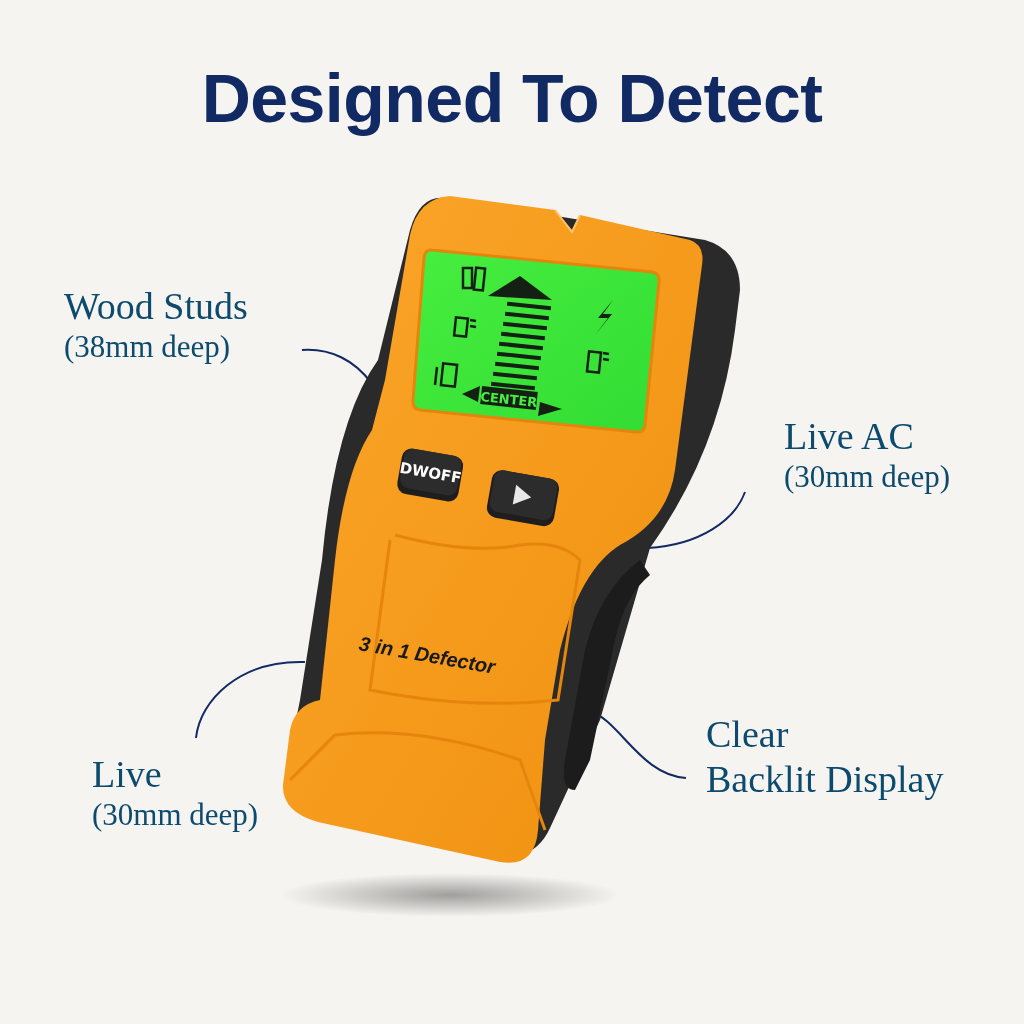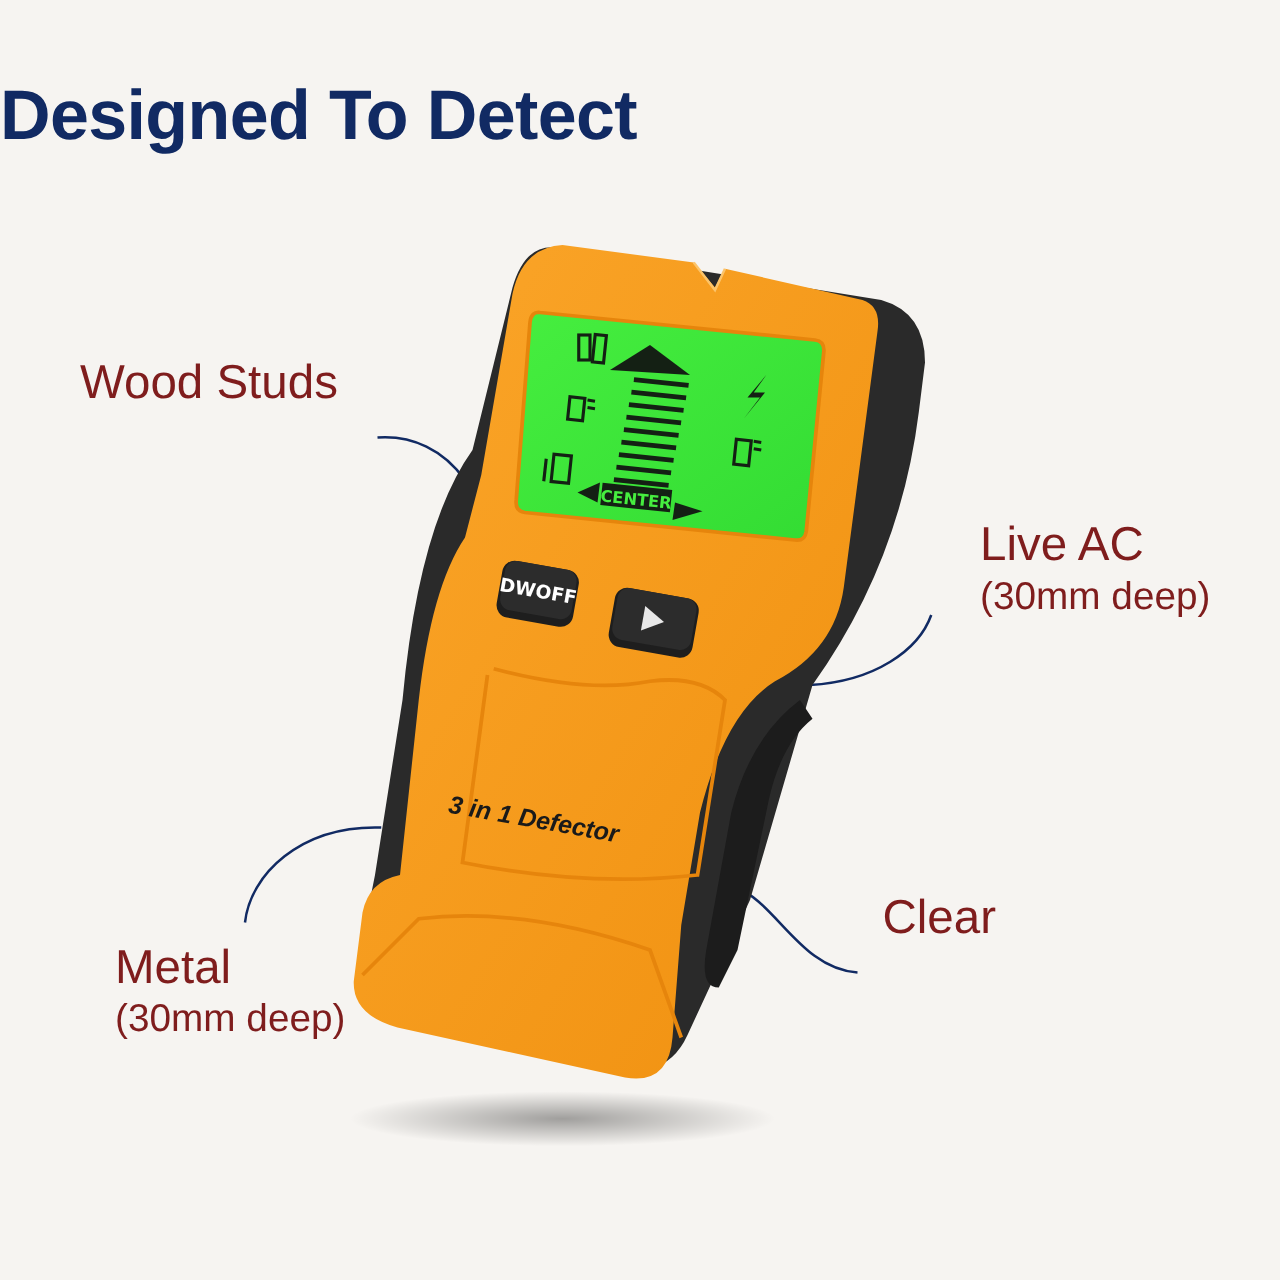--- a/index.html
+++ b/index.html
@@ -4,59 +4,61 @@
 <style>
   html, body { margin: 0; padding: 0; }
   body {
     width: 1024px; height: 1024px; overflow: hidden;
     background: #f6f4f1;
     font-family: "Liberation Sans", "DejaVu Sans", sans-serif;
     position: relative;
   }
   .title {
     position: absolute; left: 0; top: 64px; width: 1024px;
-    font-size: 56px; font-weight: 700;
+    text-align: center; font-size: 68px; font-weight: 700;
     color: #112a63; letter-spacing: -0.5px; line-height: 1;
   }
   .label {
-    position: absolute; color: #7f1d1d; line-height: 1.18;
+    position: absolute; color: #0c4a6e; line-height: 1.18; font-family: Liberation Serif, serif;
   }
   .label .main { font-size: 38px; font-weight: 400; display: block; }
   .label .sub  { font-size: 31px; font-weight: 400; display: block; }
   #lbl-wood   { left: 64px;  top: 284px; }
   #lbl-ac     { left: 760px; top: 414px; margin-left: 24px; }
   #lbl-metal  { left: 92px;  top: 752px; }
   #lbl-clear  { left: 706px; top: 712px; }
 
   svg.scene { position: absolute; left: 0; top: 0; }
   .lcd-text { font-family: "DejaVu Sans", sans-serif; font-weight: 700; }
   .btn-text { font-family: "DejaVu Sans", sans-serif; font-weight: 700; }
   .brand-text { font-family: "Liberation Sans", sans-serif; font-weight: 700; font-style: italic; }
 </style>
 </head>
 <body>
 
 <div class="title">Designed To Detect</div>
 
 <div class="label" id="lbl-wood">
   <span class="main">Wood Studs</span>
+  <span class="sub">(38mm deep)</span>
 </div>
 
 <div class="label" id="lbl-ac">
   <span class="main">Live AC</span>
   <span class="sub">(30mm deep)</span>
 </div>
 
 <div class="label" id="lbl-metal">
-  <span class="main">Metal</span>
+  <span class="main">Live</span>
   <span class="sub">(30mm deep)</span>
 </div>
 
 <div class="label" id="lbl-clear">
   <span class="main">Clear</span>
+  <span class="main">Backlit Display</span>
 </div>
 
 <svg class="scene" width="1024" height="1024" viewBox="0 0 1024 1024">
   <defs>
     <radialGradient id="shadow" cx="50%" cy="50%" r="50%">
       <stop offset="0%" stop-color="#000" stop-opacity="0.35"></stop>
       <stop offset="100%" stop-color="#000" stop-opacity="0"></stop>
     </radialGradient>
     <linearGradient id="orangeGrad" x1="0" y1="0" x2="1" y2="1">
       <stop offset="0%" stop-color="#fba62a"></stop>

